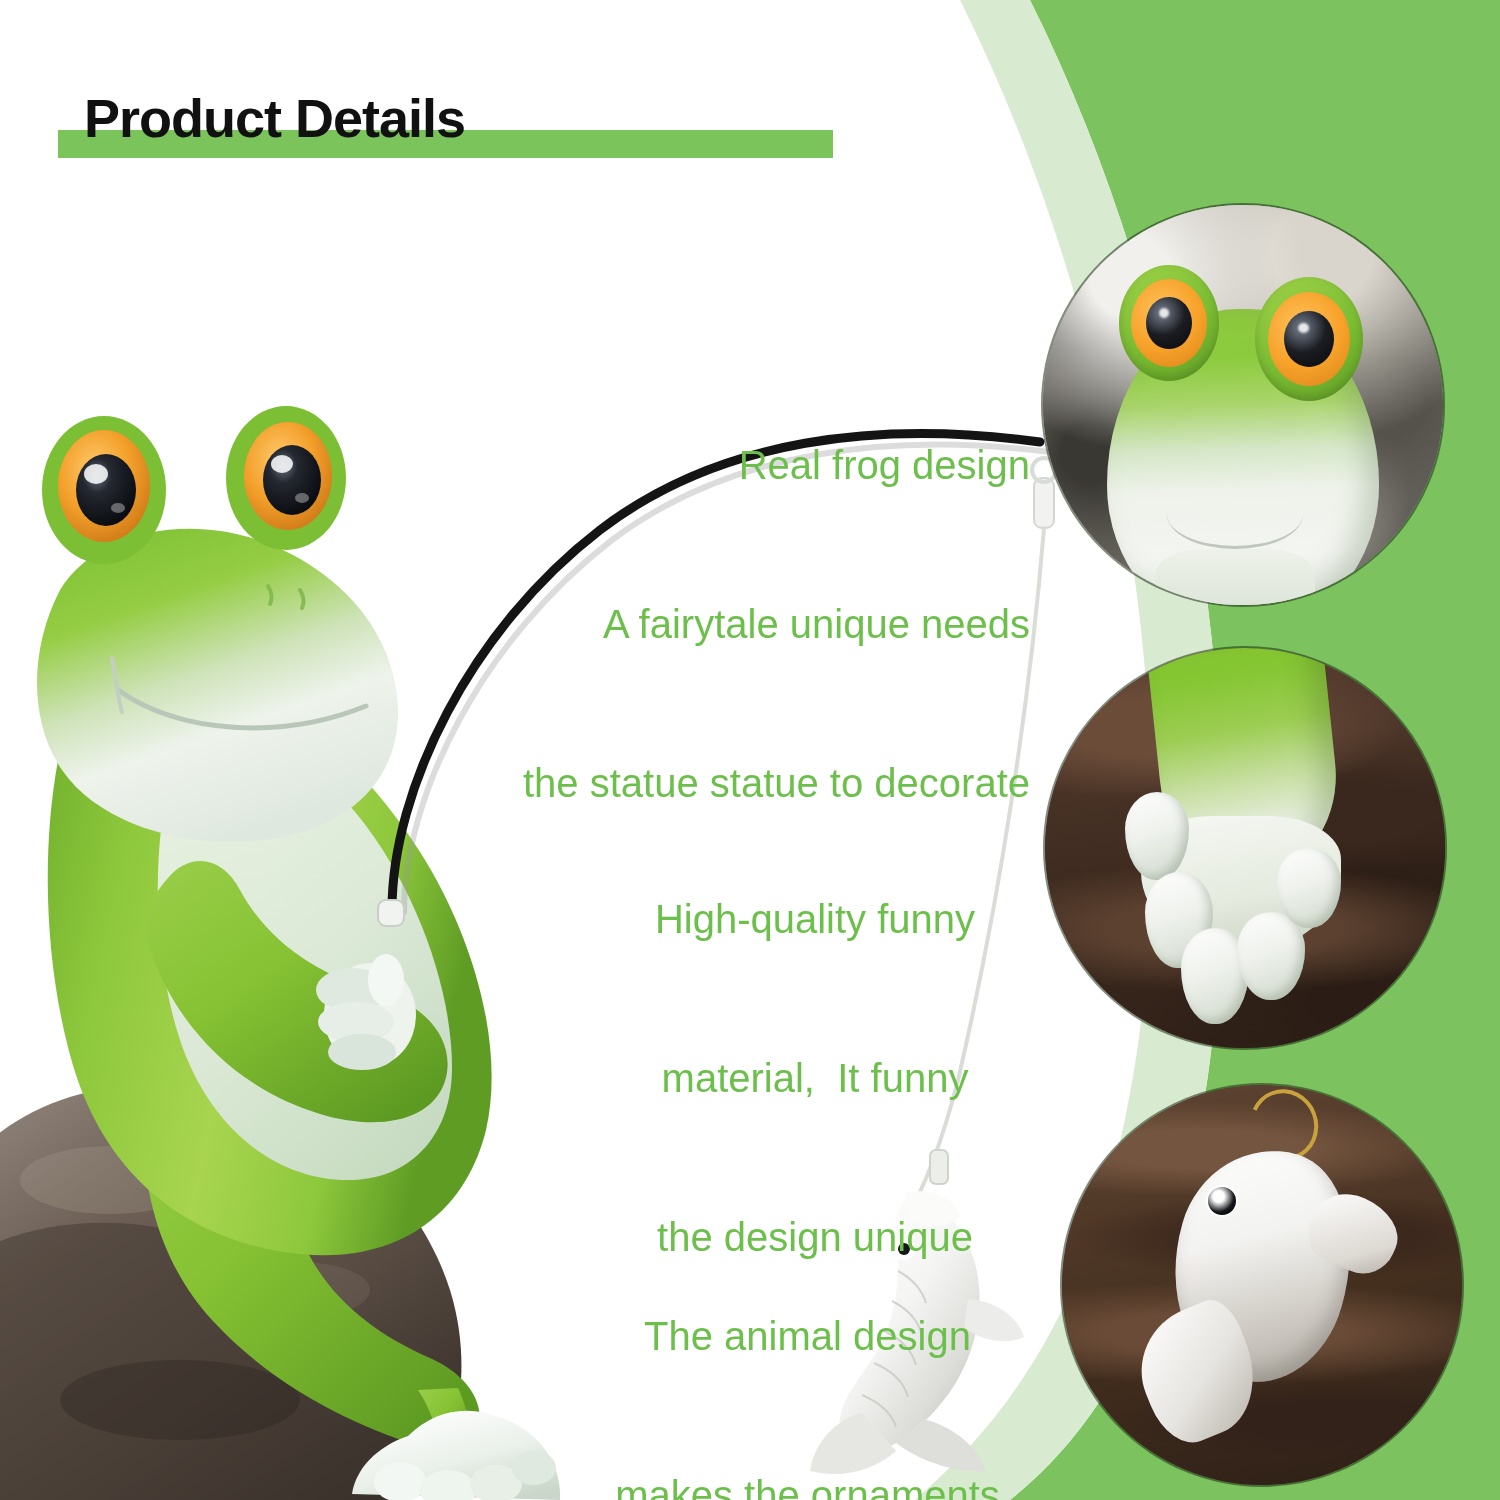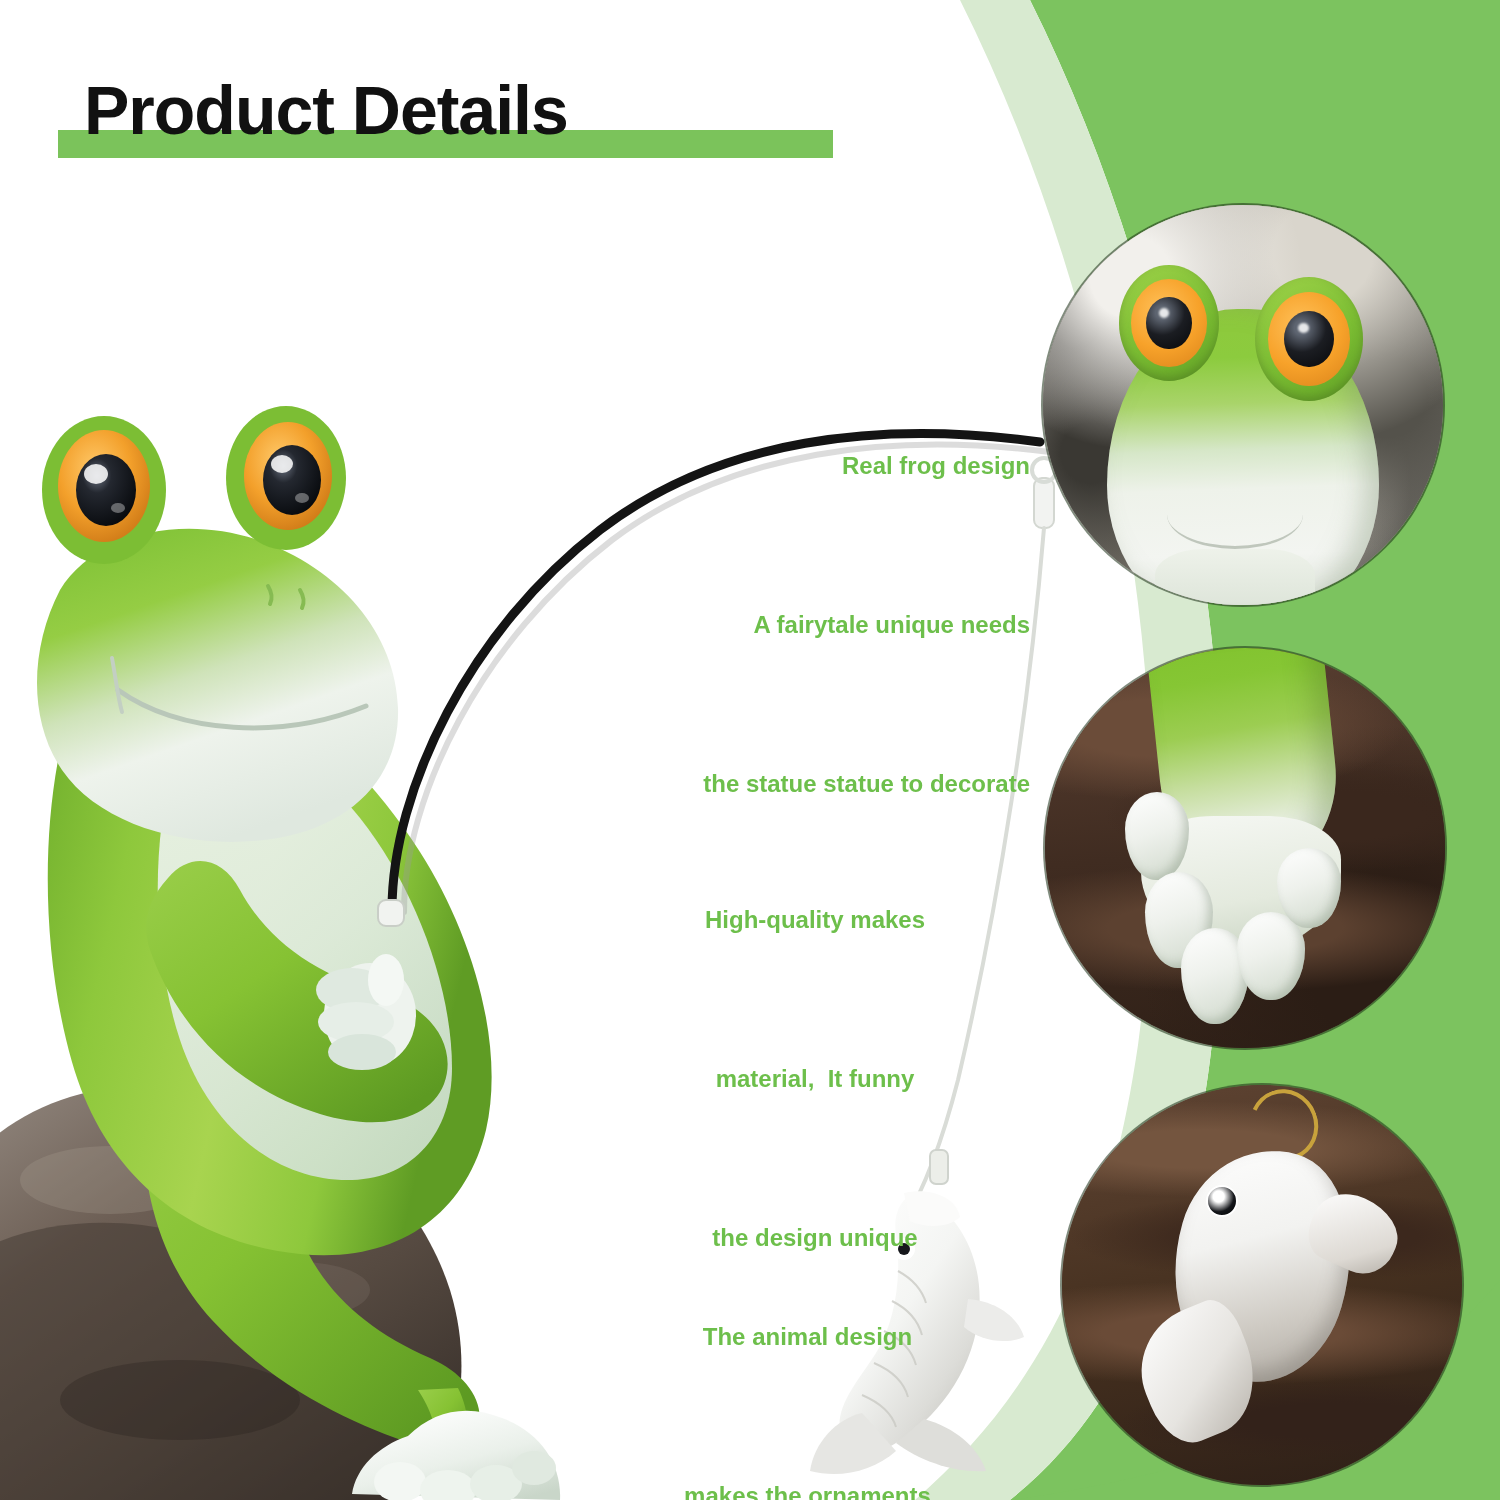--- a/index.html
+++ b/index.html
@@ -40,36 +40,36 @@
     position: absolute;
     left: 2px;
     top: 68px;
     width: 775px;
     height: 28px;
     background: #7bc35b;
   }
   .title-text {
     position: absolute;
     left: 28px;
-    top: 0;
-    font-size: 68px;
+    top: 8px;
+    font-size: 54px;
     line-height: 96px;
     font-weight: bold;
     color: #111111;
     letter-spacing: -1px;
     white-space: nowrap;
     font-family: "Liberation Sans", sans-serif;
   }
 
   
   .feature {
     position: absolute;
     color: #6dbf4b;
-    font-weight: bold;
-    font-size: 24px;
+    font-weight: normal;
+    font-size: 40px;
     line-height: 53px;
     font-family: "Liberation Sans", sans-serif;
     white-space: pre;
   }
   .feature .line { display: block; }
 
   #feature-1 {
     left: 370px;
     top: 333px;
     width: 660px;
@@ -505,21 +505,21 @@
     <div class="fish-eye"></div>
   </div>
 
   <div class="feature" id="feature-1">
     <span class="line">Real frog design</span>
     <span class="line">A fairytale unique needs</span>
     <span class="line">the statue statue to decorate</span>
   </div>
 
   <div class="feature" id="feature-2">
-    <span class="line">High-quality makes</span>
+    <span class="line">High-quality funny</span>
     <span class="line">material,  It funny</span>
     <span class="line">the design unique</span>
   </div>
 
   <div class="feature" id="feature-3">
     <span class="line">The animal design</span>
     <span class="line">makes the ornaments</span>
     
   </div>
 

